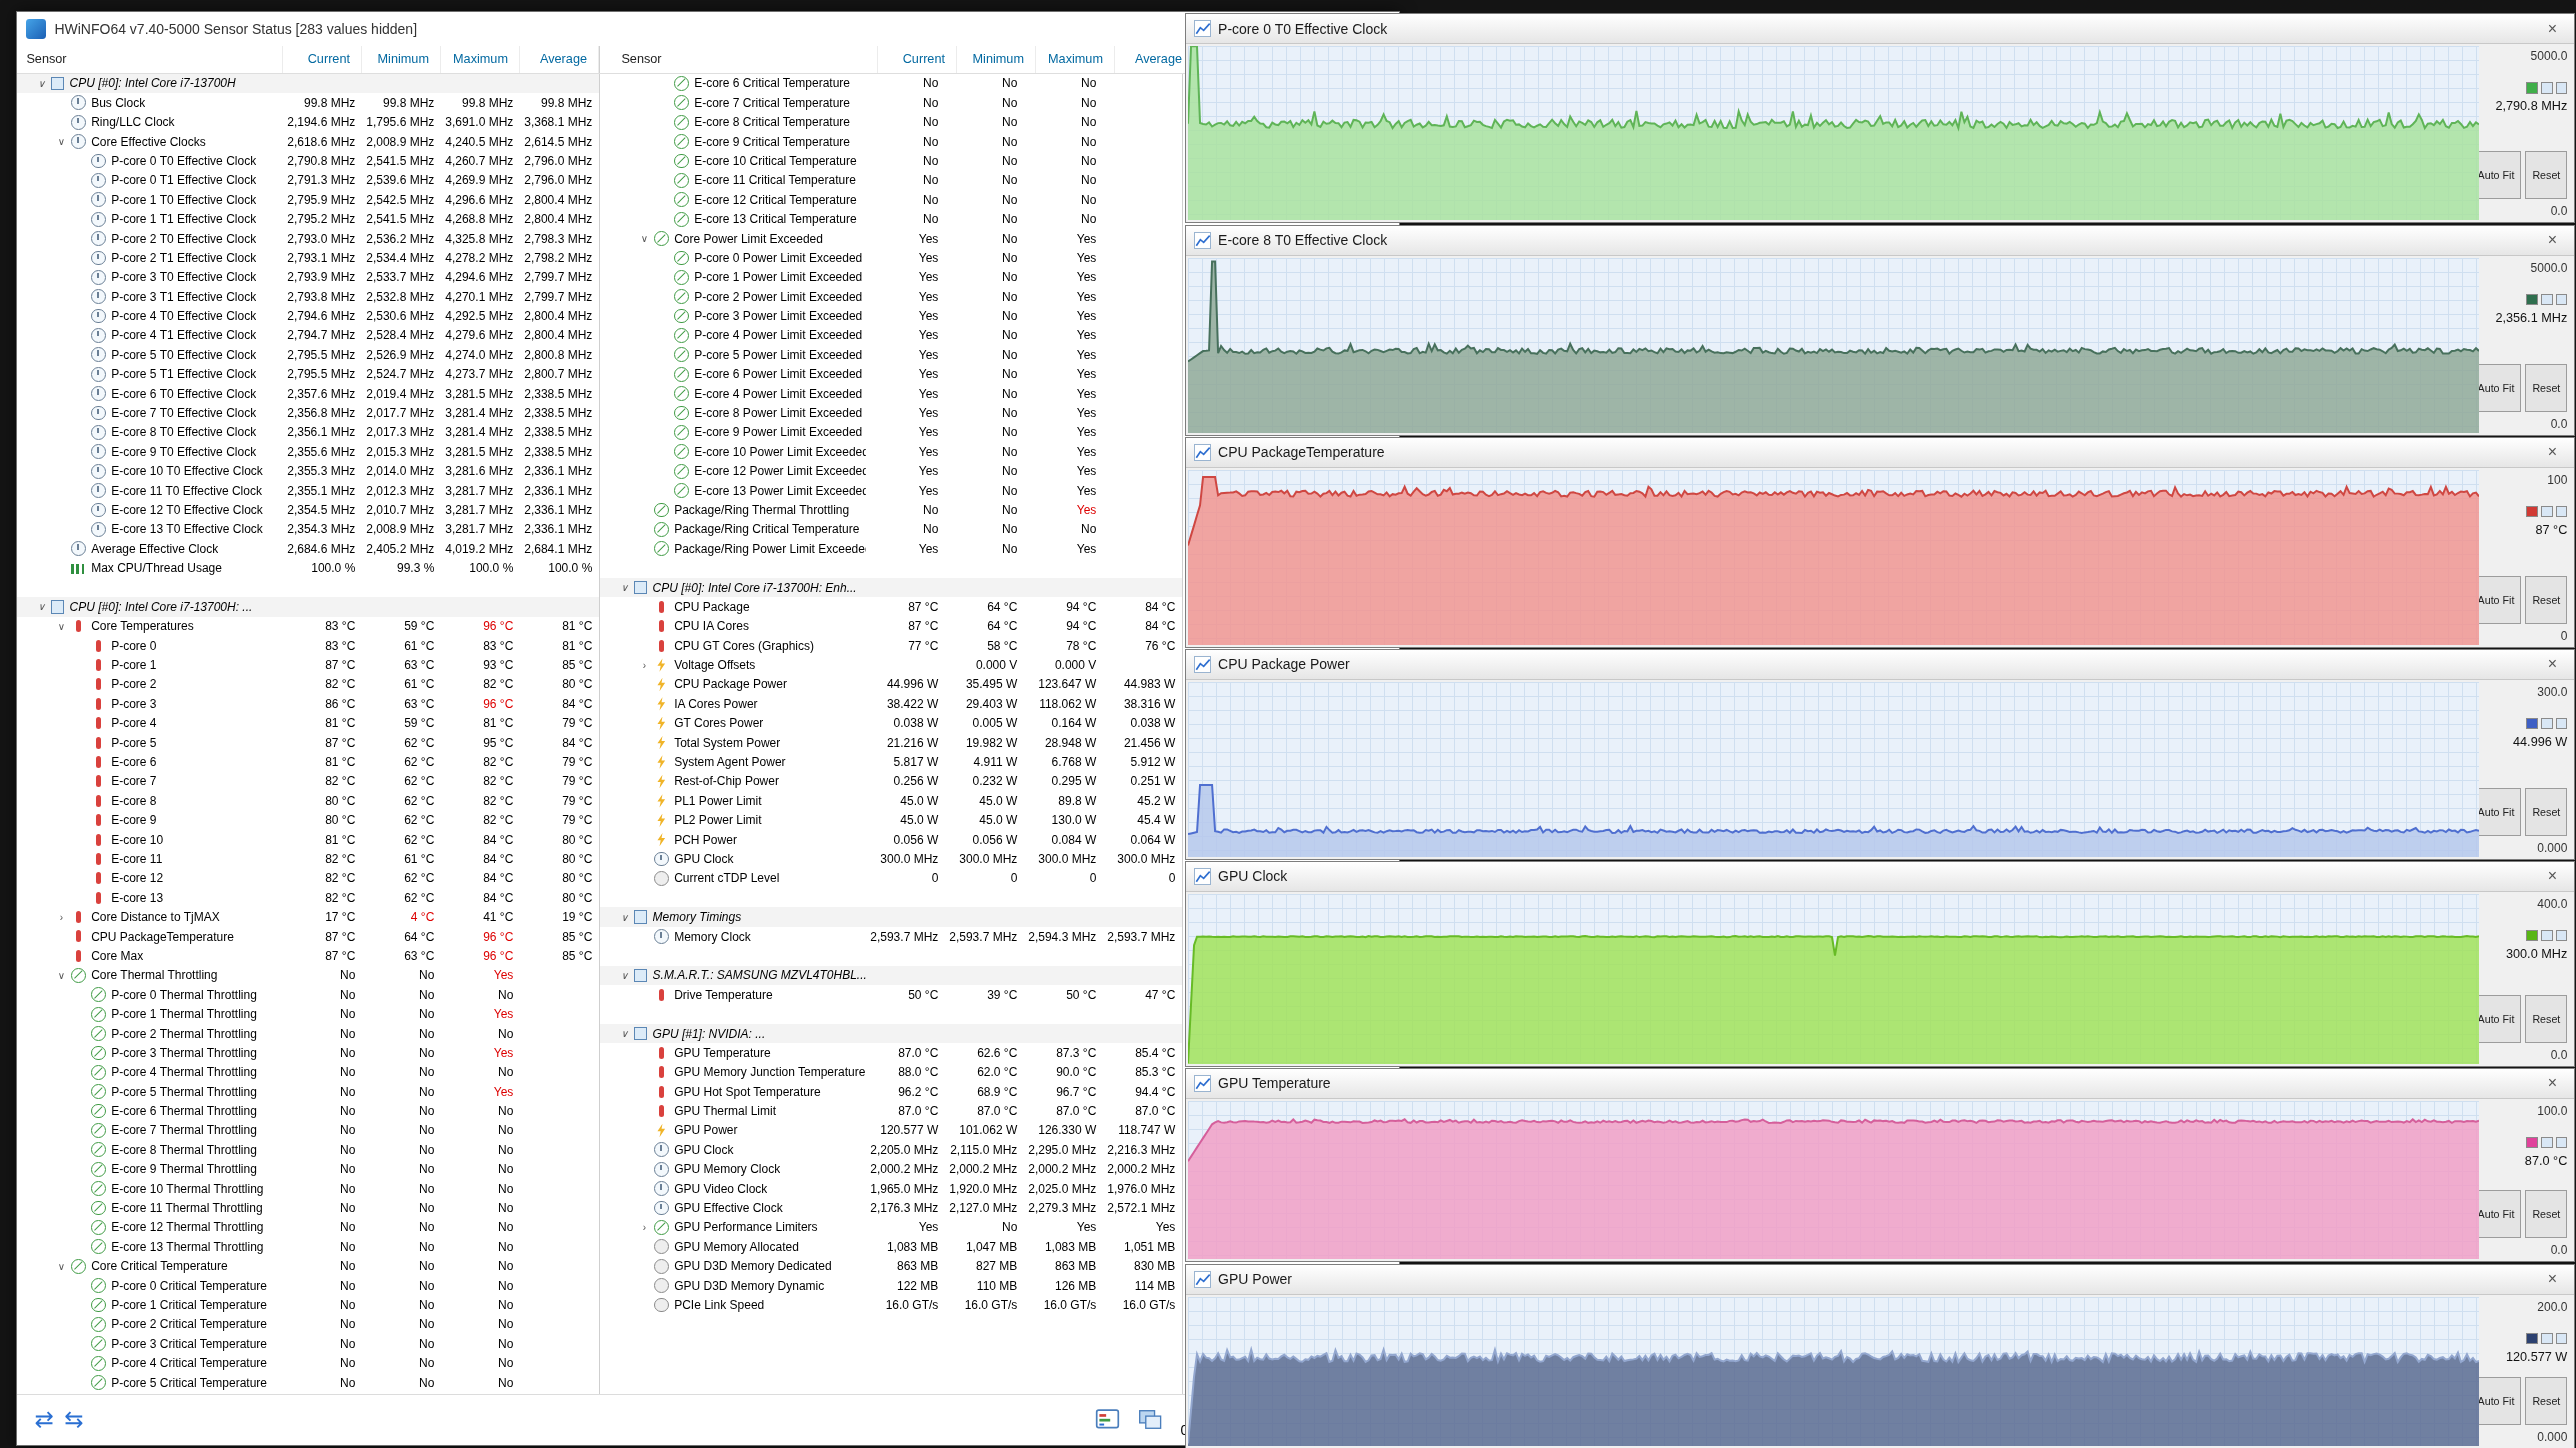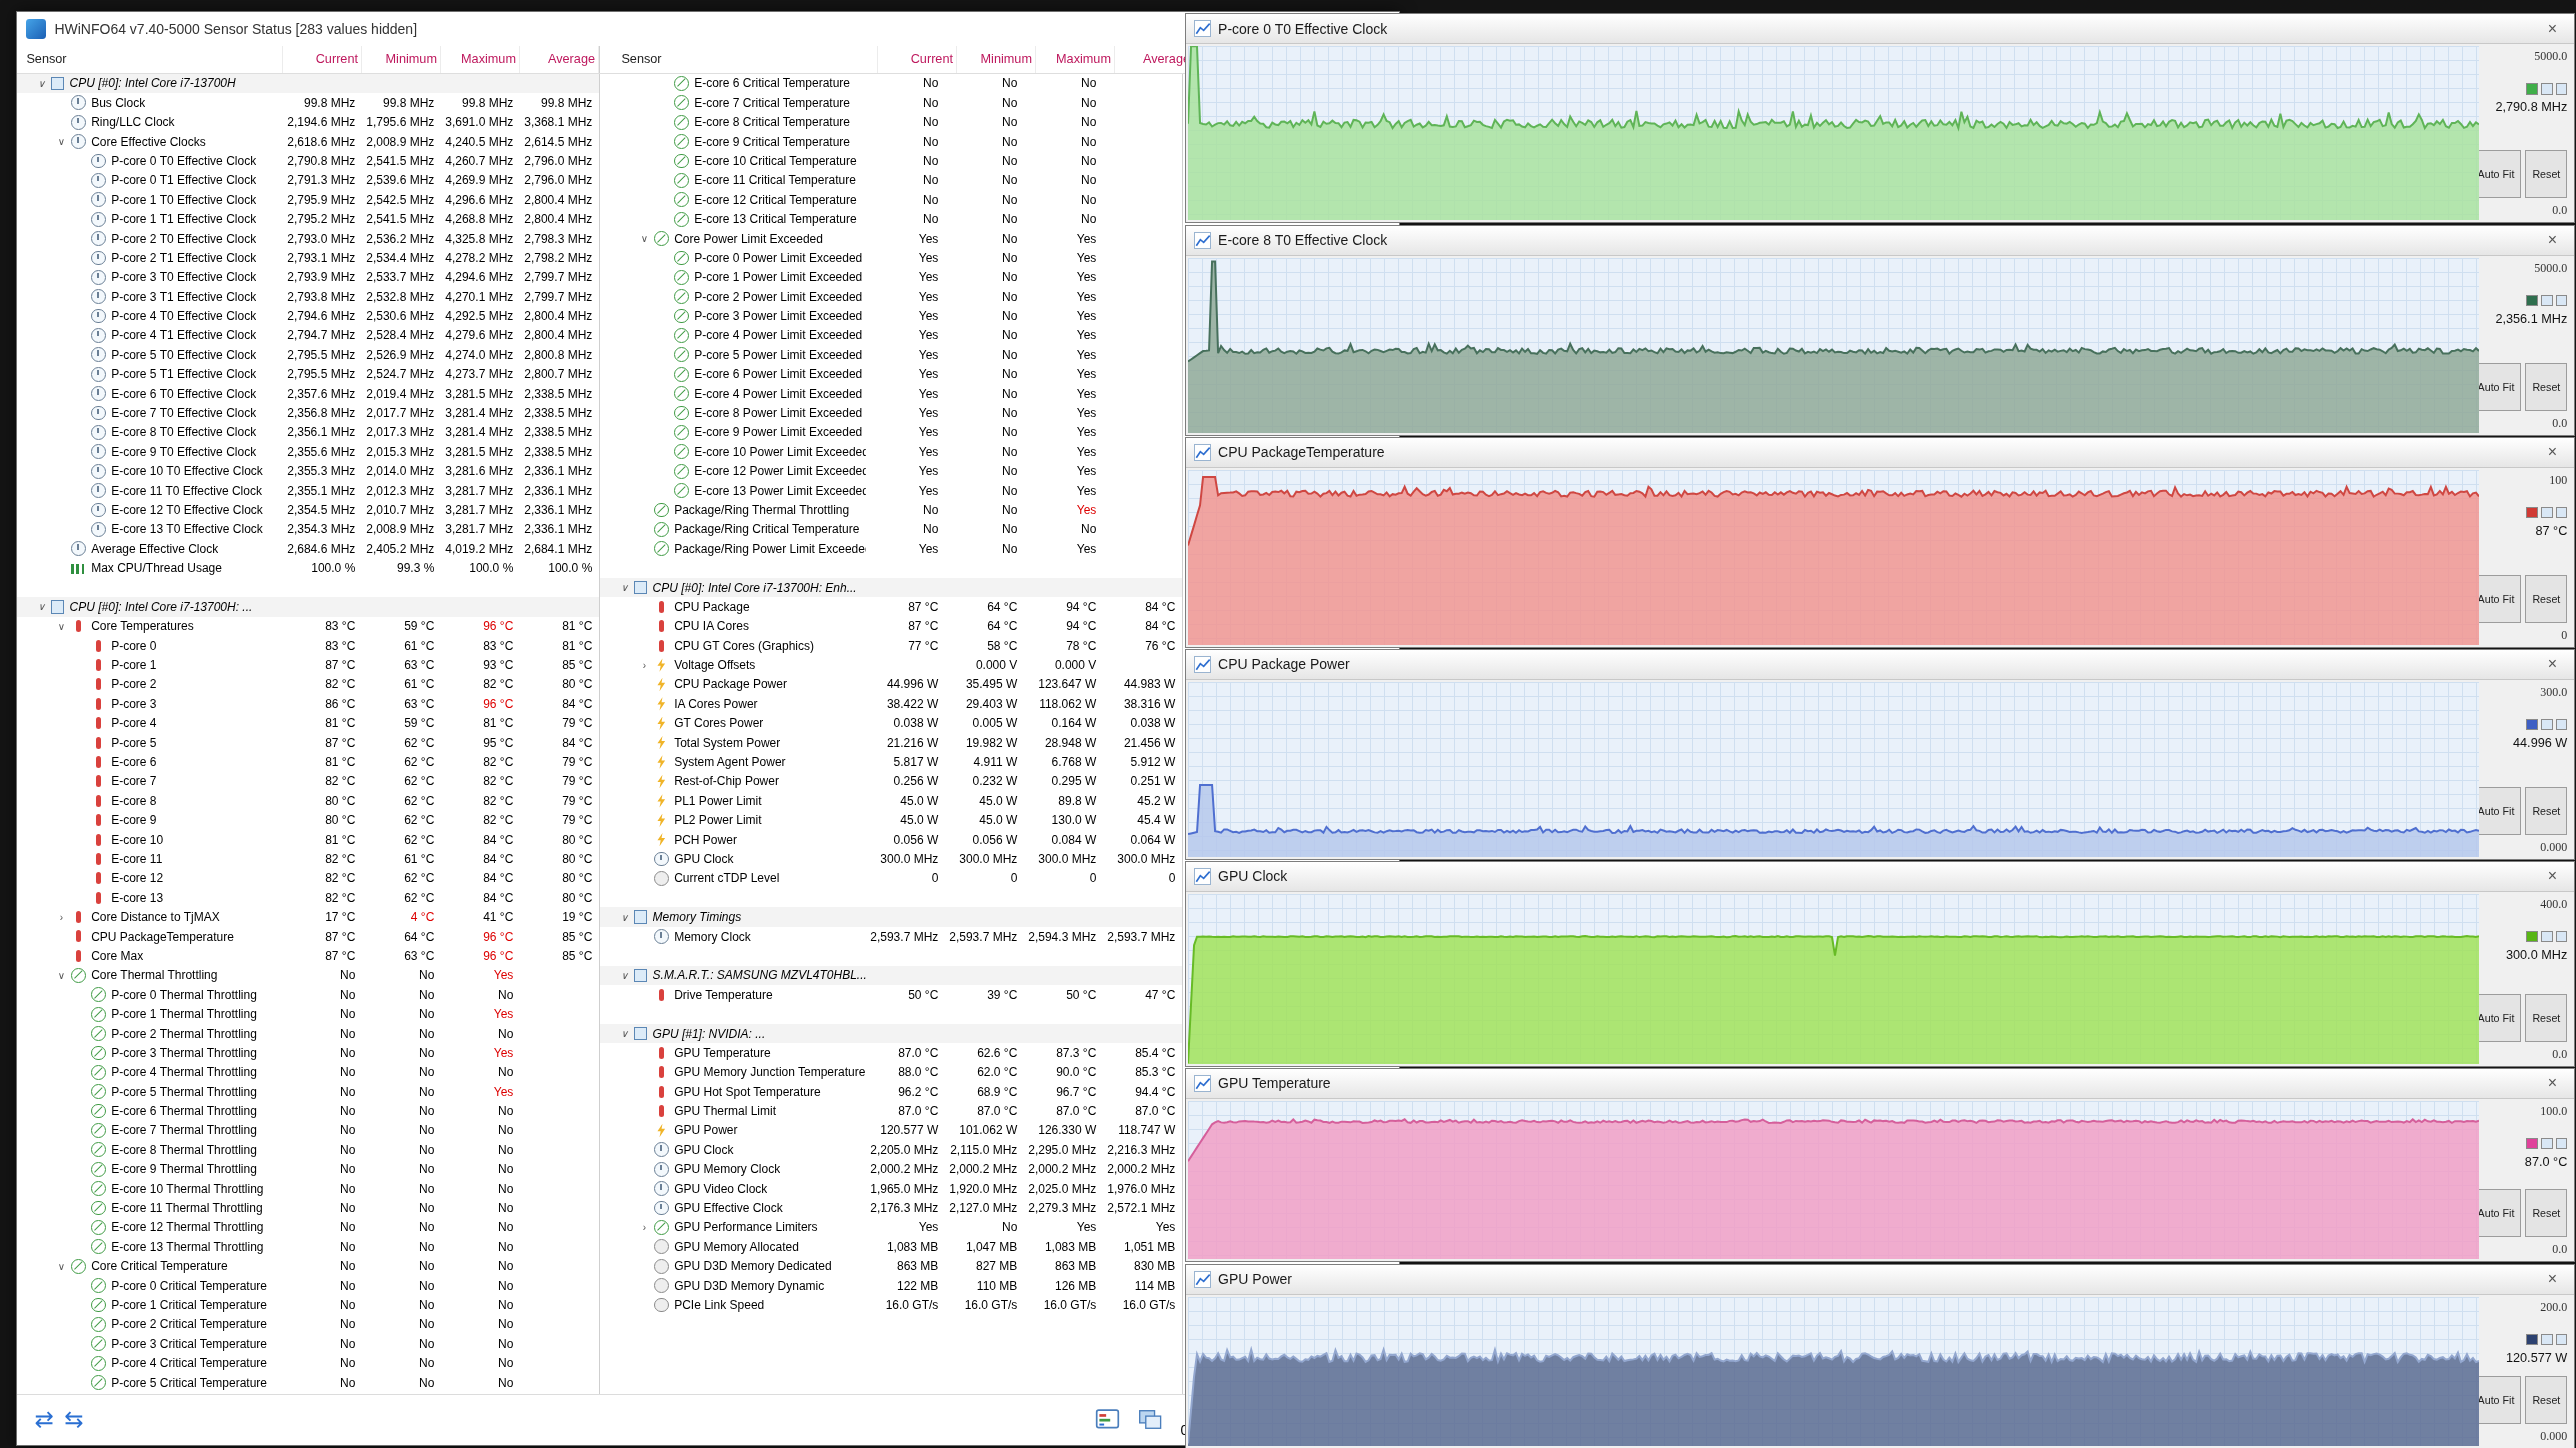--- a/index.html
+++ b/index.html
@@ -7,21 +7,21 @@
 
 
 #sensor-win{position:absolute;left:16px;top:10.7px;width:1384px;height:1435px;background:#fff;border:0.7px solid #6f6f6f;display:flex;flex-direction:column;box-shadow:0 0 14.8px rgba(0,0,0,.55);}
 .tbar{height:34px;flex:none;display:flex;align-items:center;background:#fff;}
 .appicon{width:20px;height:20px;margin:0 8px 0 9.4px;border-radius:3.4px;background:linear-gradient(135deg,#45a4e8,#1b5fb4);flex:none;}
 .ttext{flex:1;font-size:14px;color:#333;white-space:nowrap;overflow:hidden;}
 .wbtn{width:44px;height:34px;display:flex;align-items:center;justify-content:center;font-size:16px;color:#333;flex:none;}
 .colhdr{height:28px;flex:none;display:flex;border-bottom:0.7px solid #dedede;background:#fff;gap:12px;}
 .panel-hdr{width:583px;display:flex;border-right:0.7px solid #cfcfcf;flex:none;}
 .hlabel{flex:1;font-size:12.7px;color:#222;display:flex;align-items:center;padding-left:9.4px;border-right:0.7px solid #ececec;}
-.hval{width:79px;font-size:12.7px;color:#be185d;display:flex;align-items:center;justify-content:flex-end;padding-right:3px;border-right:0.7px solid #ececec;flex:none;}
+.hval{width:79px;font-size:12.7px;color:#0369a1;display:flex;align-items:center;justify-content:flex-end;padding-right:11px;border-right:0.7px solid #ececec;flex:none;}
 .lists{flex:1;display:flex;overflow:hidden;background:#fff;}
 .plist{width:583px;border-right:0.7px solid #cfcfcf;overflow:hidden;flex:none;}
 .srow{height:19.4px;display:flex;align-items:center;font-size:12px;color:#000;white-space:nowrap;}
 .shead{background:#f3f3f3;font-style:italic;}
 .slabel{flex:1;display:flex;align-items:center;overflow:hidden;min-width:0;}
 .ind0{padding-left:14.8px;}
 .ind1{padding-left:35px;}
 .ind2{padding-left:55px;}
 .arr{width:19px;flex:none;font-size:10px;color:#555;text-align:center;}
 .stext{overflow:hidden;}
@@ -52,21 +52,21 @@
 #graphs{position:absolute;left:1185px;top:0;width:1390px;height:1449px;}
 .gwin{position:absolute;left:0;width:1390px;background:#f0f0f0;border:0.7px solid #7d7d7d;display:flex;flex-direction:column;overflow:hidden;}
 .gtitle{height:29.5px;flex:none;display:flex;align-items:center;background:linear-gradient(#ffffff,#e6e6e6);border-bottom:0.7px solid #c8c8c8;padding:0 8px;}
 .gico{width:17.4px;height:17.4px;margin-right:6.7px;flex:none;background:#fff;border:0.7px solid #9ab4d0;}
 .gtext{flex:1;font-size:14px;color:#1a1a1a;white-space:nowrap;overflow:hidden;}
 .gclose{width:27px;text-align:center;font-size:16px;color:#555;flex:none;}
 .gbody{flex:1;display:flex;min-height:0;}
 .gplot{flex:1;position:relative;margin:2px 0 2px 2px;background-color:#e9f1fa;background-image:linear-gradient(#cfdff0 0.7px,transparent 0.7px),linear-gradient(90deg,#cfdff0 0.7px,transparent 0.7px);background-size:14px 14px;}
 .gplot svg{position:absolute;inset:0;width:100%;height:100%;display:block;}
 .gside{width:95px;flex:none;display:flex;flex-direction:column;align-items:flex-end;padding:5.4px 6.7px 4px;font-size:12px;color:#222;}
-.gmax,.gmin{font-size:12px;color:#333;font-family:Liberation Serif, serif;}
+.gmax,.gmin{font-size:12px;color:#333;}
 .glegend{display:flex;gap:3.4px;margin:19px 0 5.4px;}
 .gsq{width:11.4px;height:11.4px;border:0.7px solid #8a8a8a;background:#d9e7f5;}
 .gval{font-size:12.7px;color:#111;white-space:nowrap;}
 .gspacer{flex:1;}
 .gbtns{display:flex;gap:4px;margin-bottom:5.4px;}
 .gbtn{font-size:10.7px;padding:17px 6px;background:#e4e4e4;border:0.7px solid #9c9c9c;color:#222;white-space:nowrap;}
 </style>
 </head>
 <body>
 

